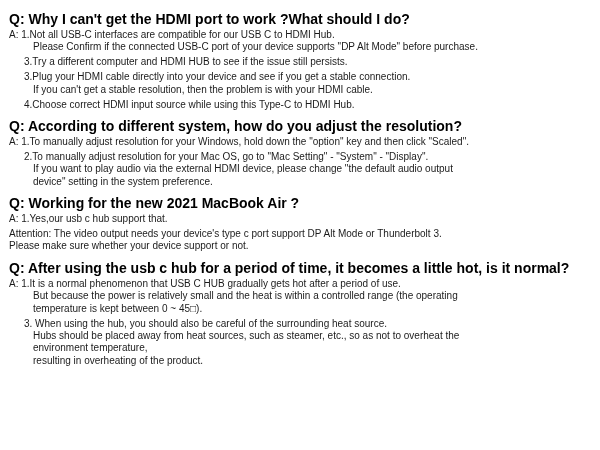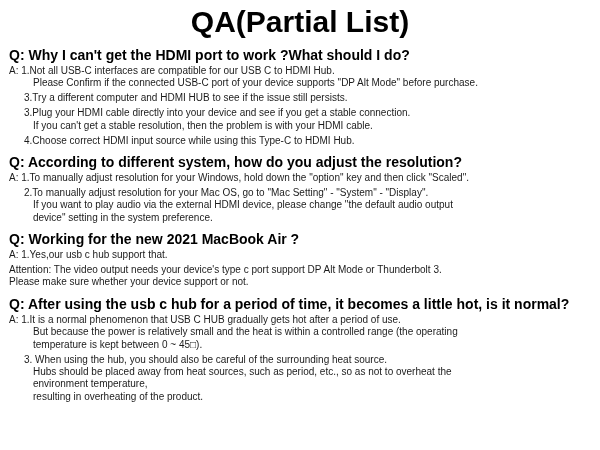--- a/index.html
+++ b/index.html
@@ -43,21 +43,20 @@
   }
   .para { margin-top: 2.5px; }
   .indent-0 { padding-left: 0; }
   .indent-1 { padding-left: 15px; }
   .indent-2 { padding-left: 24px; }
 </style>
 </head>
 <body>
 
 <div class="page">
-  <h1 class="page-title">QA(Partial List)</h1>
   <div id="qa-list">
       <section class="qa-section">
         <div class="question">Q: Why I can't get the HDMI port to work ?What should I do?</div>
         <div class="line indent-0 para">A: 1.Not all USB-C interfaces are compatible for our USB C to HDMI Hub.</div>
         <div class="line indent-2">Please Confirm if the connected USB-C port of your device supports "DP Alt Mode" before purchase.</div>
         <div class="line indent-1 para">3.Try a different computer and HDMI HUB to see if the issue still persists.</div>
         <div class="line indent-1 para">3.Plug your HDMI cable directly into your device and see if you get a stable connection.</div>
         <div class="line indent-2">If you can't get a stable resolution, then the problem is with your HDMI cable.</div>
         <div class="line indent-1 para">4.Choose correct HDMI input source while using this Type-C to HDMI Hub.</div>
       </section>
@@ -73,18 +72,18 @@
         <div class="line indent-0 para">A: 1.Yes,our usb c hub support that.</div>
         <div class="line indent-0 para">Attention: The video output needs your device's type c port support DP Alt Mode or Thunderbolt 3.</div>
         <div class="line indent-0">Please make sure whether your device support or not.</div>
       </section>
       <section class="qa-section">
         <div class="question">Q: After using the usb c hub for a period of time, it becomes a little hot, is it normal?</div>
         <div class="line indent-0 para">A: 1.It is a normal phenomenon that USB C HUB gradually gets hot after a period of use.</div>
         <div class="line indent-2">But because the power is relatively small and the heat is within a controlled range (the operating</div>
         <div class="line indent-2">temperature is kept between 0 ~ 45□).</div>
         <div class="line indent-1 para">3. When using the hub, you should also be careful of the surrounding heat source.</div>
-        <div class="line indent-2">Hubs should be placed away from heat sources, such as period, etc., so as not to overheat the</div>
+        <div class="line indent-2">Hubs should be placed away from heat sources, such as steamer, etc., so as not to overheat the</div>
         <div class="line indent-2">environment temperature,</div>
         <div class="line indent-2">resulting in overheating of the product.</div>
       </section>
     </div>
 </div>
 
 </body></html>

